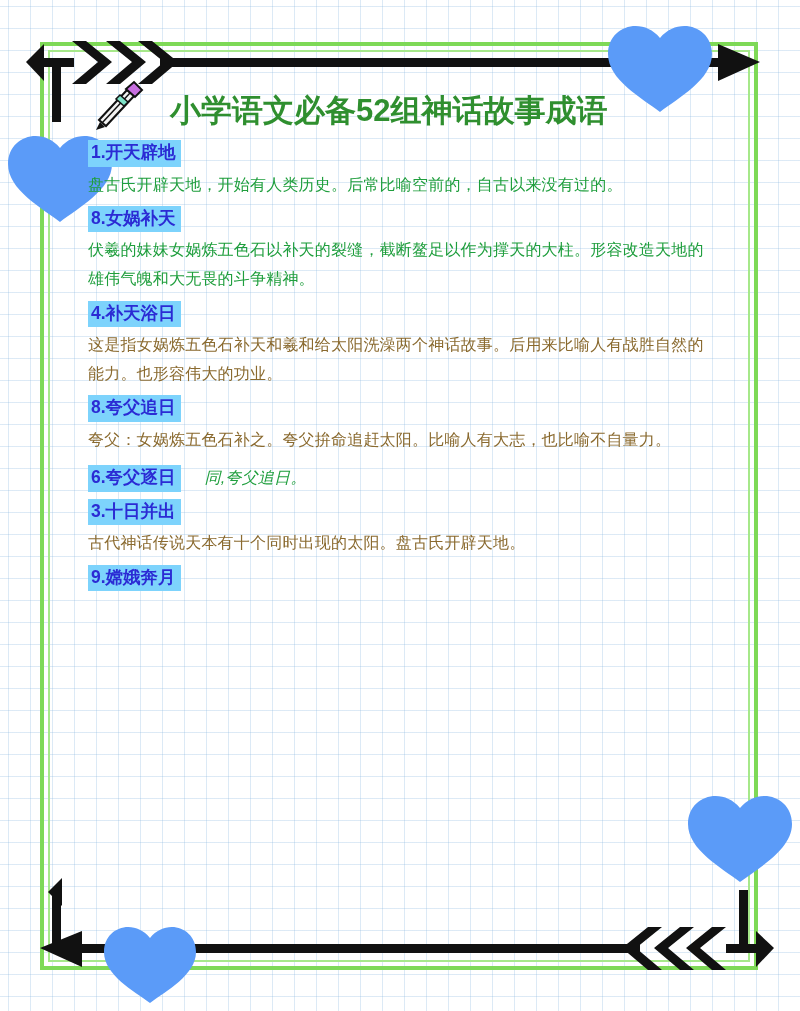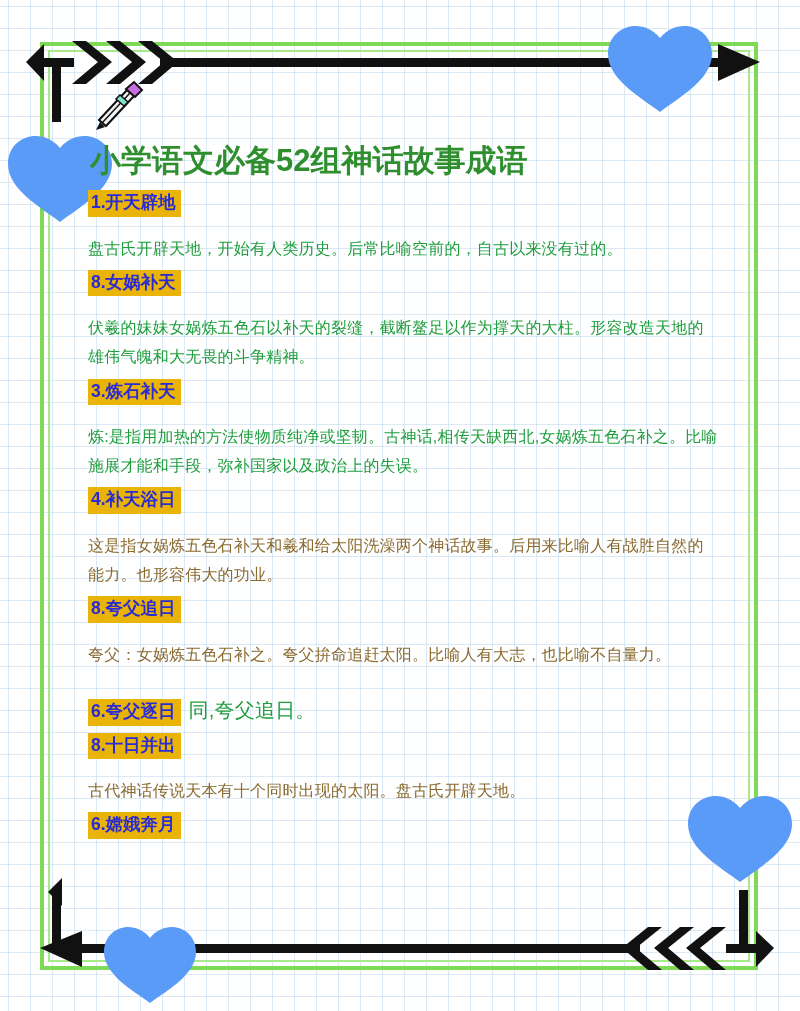--- a/index.html
+++ b/index.html
@@ -46,63 +46,63 @@
 
   
   .content {
     position: absolute;
     left: 88px; top: 80px;
     width: 630px;
   }
 
   .title-row {
     display: flex;
-    align-items: flex-start;
-    gap: 8px;
+    align-items: flex-end;
+    gap: 24px;
     margin-bottom: 8px;
     padding-left: 2px;
-    flex-direction: column;
   }
   .pen-icon { width: 56px; height: 52px; flex: 0 0 auto; }
   .doc-title {
     font-size: 31px;
     font-weight: bold;
     color: #2f8f2f;
     letter-spacing: 0px;
     white-space: nowrap;
     font-family: "Liberation Sans", sans-serif;
   }
 
   .entry { margin-top: 7px; }
   .entry-head {
     display: inline-block;
     font-size: 17.5px;
     font-weight: bold;
     color: #2b2bd4;
-    background: #eab308;
+    background: #7dd3fc;
     padding: 1px 5px 2px 3px;
     line-height: 1.35;
   }
   .entry-head.inline-wrap {
     margin-right: 8px;
   }
   .entry-body {
     font-size: 16px;
     color: #1f9e3d;
     line-height: 1.82;
-    margin-top: 17px;
+    margin-top: 3px;
     letter-spacing: 0.2px;
   }
   .entry-body.brown { color: #8a6a2f; }
   .entry-body.inline {
     display: inline;
-    font-size: 20px;
+    font-size: 16px;
     line-height: 1.5;
+    font-style: italic;
   }
-  .row-inline { margin-top: 9px; display: flex; align-items: baseline; }
+  .row-inline { margin-top: 9px; display: flex; align-items: baseline; gap: 16px; }
 </style>
 </head>
 <body>
 
 <div class="page"></div>
 
 <div class="frame-outer"></div>
 <div class="frame-inner"></div>
 
 <svg width="800" height="1011" style="position:absolute;left:0;top:0;pointer-events:none;">
@@ -161,42 +161,38 @@
   <div class="entry">
     <div class="entry-head">1.开天辟地</div>
     <div class="entry-body">盘古氏开辟天地，开始有人类历史。后常比喻空前的，自古以来没有过的。</div>
   </div>
 
   <div class="entry">
     <div class="entry-head">8.女娲补天</div>
     <div class="entry-body">伏羲的妹妹女娲炼五色石以补天的裂缝，截断鳌足以作为撑天的大柱。形容改造天地的雄伟气魄和大无畏的斗争精神。</div>
   </div>
 
-  <div class="entry">
-    <div class="entry-head">3.炼石补天</div>
-    <div class="entry-body">炼:是指用加热的方法使物质纯净或坚韧。古神话,相传天缺西北,女娲炼五色石补之。比喻施展才能和手段，弥补国家以及政治上的失误。</div>
-  </div>
 
   <div class="entry">
     <div class="entry-head">4.补天浴日</div>
     <div class="entry-body brown">这是指女娲炼五色石补天和羲和给太阳洗澡两个神话故事。后用来比喻人有战胜自然的能力。也形容伟大的功业。</div>
   </div>
 
   <div class="entry">
     <div class="entry-head">8.夸父追日</div>
     <div class="entry-body brown">夸父：女娲炼五色石补之。夸父拚命追赶太阳。比喻人有大志，也比喻不自量力。</div>
   </div>
 
   <div class="row-inline">
     <div class="entry-head inline-wrap">6.夸父逐日</div>
     <div class="entry-body inline">同,夸父追日。</div>
   </div>
 
   <div class="entry">
-    <div class="entry-head">8.十日并出</div>
+    <div class="entry-head">3.十日并出</div>
     <div class="entry-body brown">古代神话传说天本有十个同时出现的太阳。盘古氏开辟天地。</div>
   </div>
 
   <div class="entry">
-    <div class="entry-head">6.嫦娥奔月</div>
+    <div class="entry-head">9.嫦娥奔月</div>
   </div>
 
 </div>
 
 </body></html>

